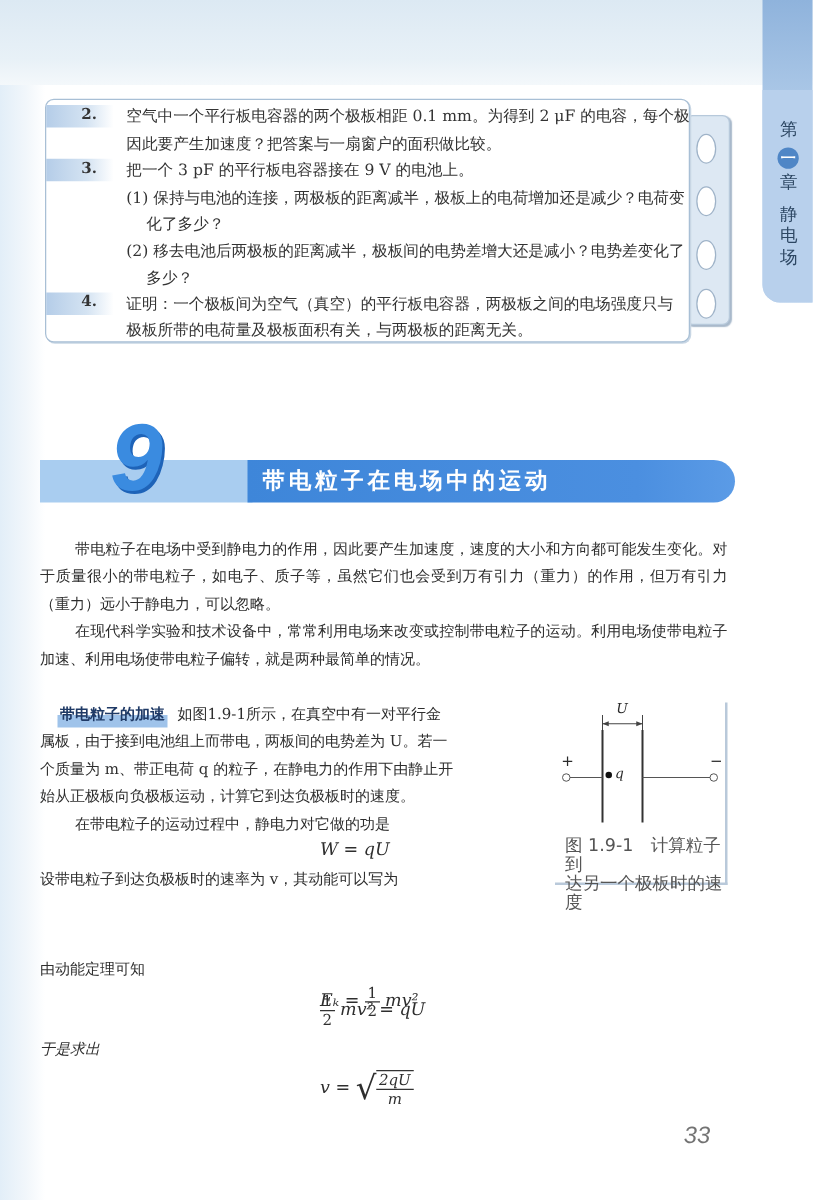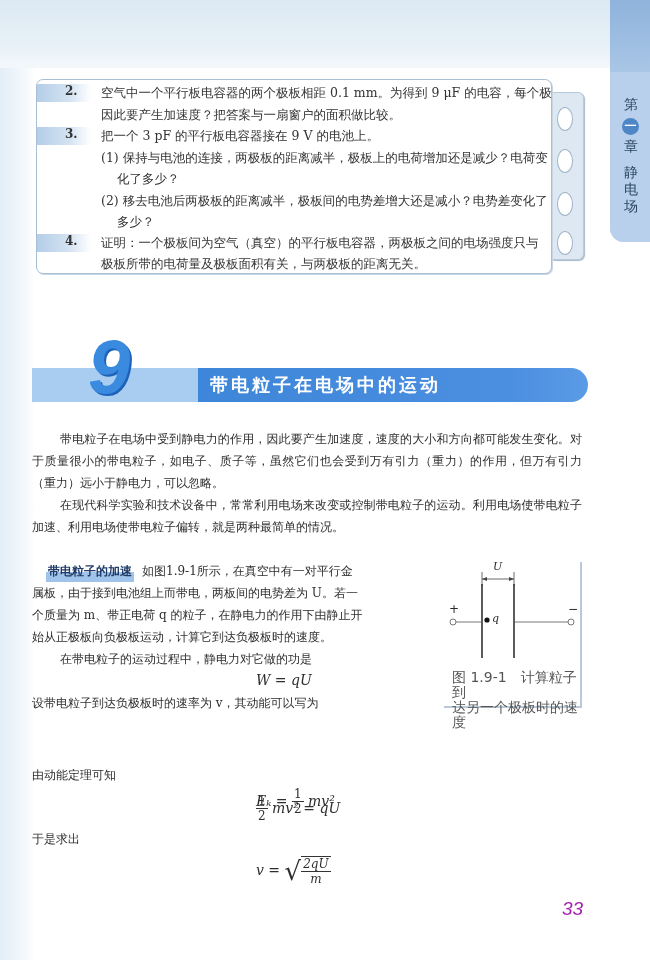--- a/index.html
+++ b/index.html
@@ -103,22 +103,22 @@
   
   .fig {
     position:absolute; left:444px; top:562px; width:136px; height:144px;
     background:#ffffff; border-right:2px solid #b9c9da; border-bottom:2px solid #b9c9da;
   }
   .fig-caption {
     position:absolute; left:8px; top:108px; width:130px; font-family:"DejaVu Sans", sans-serif;
     font-size:14px; line-height:15px; color:#555;
   }
   .page-num {
-    position:absolute; left:562px; top:898px; font-family:"Liberation Sans", sans-serif; font-size:19px;
-    color:#a21caf; font-style:italic;
+    position:absolute; left:547px; top:898px; font-family:"Liberation Sans", sans-serif; font-size:19px;
+    color:#737373; font-style:italic;
   }
 </style>
 </head>
 <body>
 
 <div class="top-band"></div>
 <div class="left-shade"></div>
 
 <div class="chapter-tab">
   <div class="chapter-tab-inner"></div>
@@ -132,21 +132,21 @@
 
 <div class="ex-binder">
   <div class="hole" style="top:14px;"></div>
   <div class="hole" style="top:56px;"></div>
   <div class="hole" style="top:99px;"></div>
   <div class="hole" style="top:138px;"></div>
 </div>
 <div class="ex-box">
   <div class="ex-num-strip" style="top:4px;"></div>
   <div class="ex-num" style="top:4px;">2.</div>
-  <div class="ex-line" style="left:64px; top:4px;">空气中一个平行板电容器的两个极板相距 0.1 mm。为得到 9 μF 的电容，每个极</div>
+  <div class="ex-line" style="left:64px; top:4px;">空气中一个平行板电容器的两个极板相距 0.1 mm。为得到 2 μF 的电容，每个极</div>
   <div class="ex-line" style="left:64px; top:26px;">因此要产生加速度？把答案与一扇窗户的面积做比较。</div>
 
   <div class="ex-num-strip" style="top:47px;"></div>
   <div class="ex-num" style="top:47px;">3.</div>
   <div class="ex-line" style="left:64px; top:47px;">把一个 3 pF 的平行板电容器接在 9 V 的电池上。</div>
   <div class="ex-line" style="left:64px; top:69px;">(1) 保持与电池的连接，两极板的距离减半，极板上的电荷增加还是减少？电荷变</div>
   <div class="ex-line" style="left:80px; top:90px;">化了多少？</div>
   <div class="ex-line" style="left:64px; top:112px;">(2) 移去电池后两极板的距离减半，极板间的电势差增大还是减小？电势差变化了</div>
   <div class="ex-line" style="left:80px; top:133px;">多少？</div>
 
@@ -186,21 +186,21 @@
 <div class="p" style="top:764px;">由动能定理可知</div>
 
 <div class="formula" style="left:256px; top:794px;">
   <span class="frac">
     <span class="num">1</span>
     <span class="den">2</span>
   </span>
   <span>mv² = qU</span>
 </div>
 
-<div class="p" style="top:828px;">于是求出</div>
+<div class="p" style="top:828px;font-style:italic;">于是求出</div>
 
 <div class="formula" style="left:256px; top:856px;">
   <span>v =</span>
   <span class="sqrt">
     <span class="sqrt-sign">√</span><span class="sqrt-body">
       <span class="frac" style="font-style:italic;">
         <span class="num">2qU</span>
         <span class="den">m</span>
       </span>
     </span>

